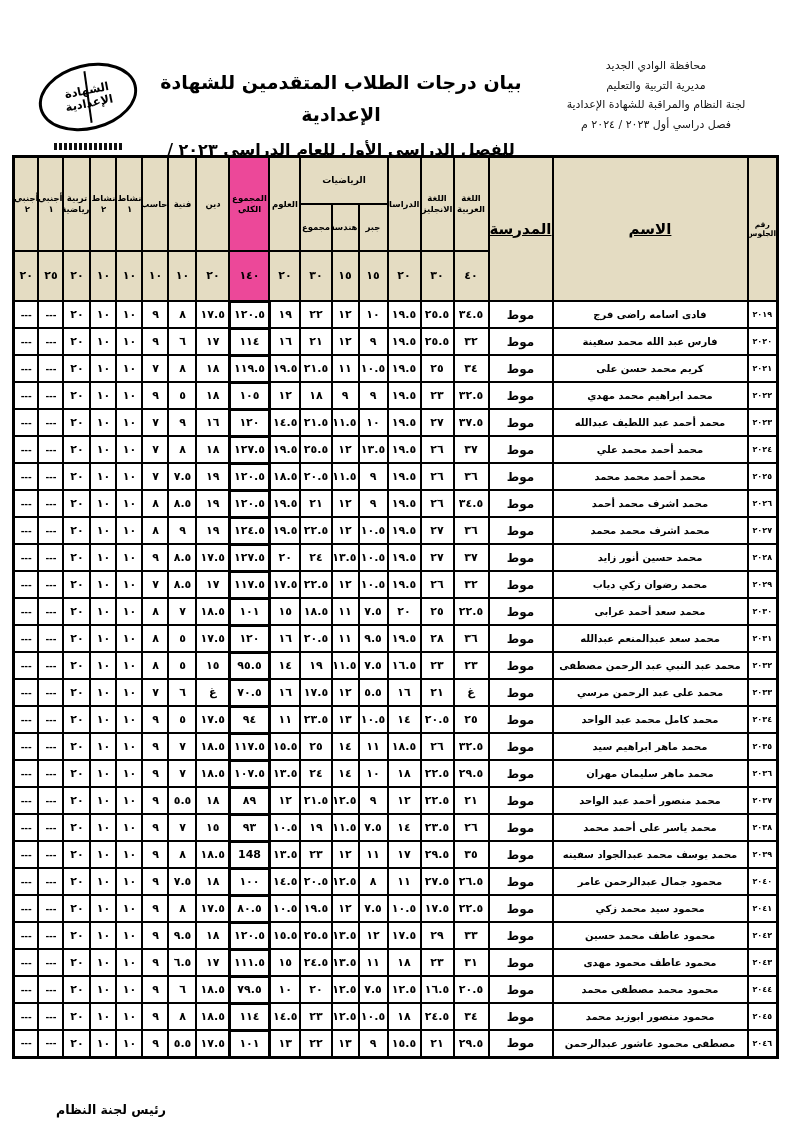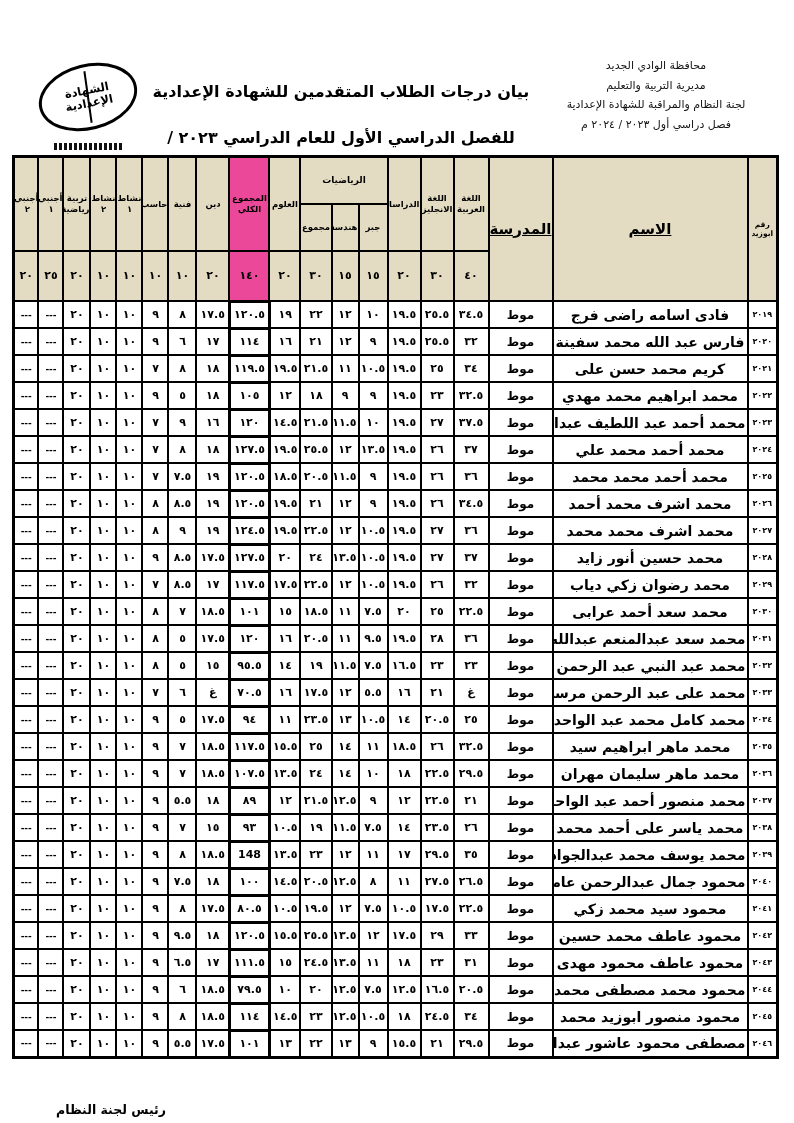--- a/index.html
+++ b/index.html
@@ -9,21 +9,21 @@
     font-family: "DejaVu Sans", "Liberation Sans", sans-serif;
     direction: rtl; color: #000; position: relative; overflow: hidden;
   }
   .page { position: relative; width: 794px; height: 886px; background: #fff; }
 
   
   .gov-block { position: absolute; top: 56px; right: 10px; width: 256px; text-align: center; font-size: 11px; line-height: 1.78; color: #141414; }
 
   
   .title-block { position: absolute; top: 66px; right: 262px; width: 382px; text-align: center; font-weight: bold; }
-  .title-line1 { font-size: 16px; line-height: 52px; }
+  .title-line1 { font-size: 19px; line-height: 32px; }
   .title-line2 { font-size: 16px; line-height: 40px; }
 
   
   .logo { position: absolute; top: 58px; left: 28px; width: 122px; height: 96px; }
   .logo-oval { position: absolute; top: 6px; left: 10px; width: 100px; height: 66px; border: 3px solid #000; border-radius: 50%; transform: rotate(-14deg); display: flex; align-items: center; justify-content: center; background: #fff; }
   .logo-oval:before { content: ""; position: absolute; top: 4px; bottom: 4px; right: 46px; width: 2px; background: #000; transform: rotate(6deg); }
   .logo-text { font-weight: bold; font-size: 11.5px; line-height: 1.15; text-align: center; transform: rotate(3deg); padding: 0 6px; }
   .logo-caption-bar { position: absolute; bottom: 4px; left: 26px; width: 70px; height: 7px; background: repeating-linear-gradient(90deg, #111 0 3px, #fff 3px 5px); }
 
   
@@ -31,21 +31,21 @@
   th, td { border: 2px solid #000; text-align: center; vertical-align: middle; overflow: hidden; }
   thead th { background: #e4dcc2; font-weight: bold; font-size: 8.5px; line-height: 1.25; padding: 17px 0; }
   thead th.hl { background: #ec4899; }
   thead th.h-name, thead th.h-school { font-size: 15px; text-decoration: underline; }
   thead th.h-seat { font-size: 7.5px; }
   thead tr.group-row th.h-group { height: 17px; font-size: 9px; }
   thead tr.sub-row th { height: 26px; }
   thead tr.max-row th { height: 24px; font-size: 11px; }
   tbody td { height: 27px; font-weight: bold; font-size: 11px; background: #fff; white-space: nowrap; padding: 0 1px; }
   tbody td.c-seat { font-size: 8px; }
-  tbody td.c-name { font-size: 14px; }
+  tbody td.c-name { font-size: 10px; }
   tbody td.c-school { font-size: 12px; margin-top: 28px; }
   tbody td.c-grand_total { border-width: 3px; }
   tbody td.c-foreign1, tbody td.c-foreign2 { font-size: 9px; }
 
   
   .footer { position: absolute; top: 1098px; left: 26px; width: 170px; text-align: center; font-weight: bold; font-size: 12.5px; line-height: 1.85; }
 </style>
 </head>
 <body>
 
@@ -87,21 +87,21 @@
         <col style="width: 28px;">
         <col style="width: 26px;">
         <col style="width: 26px;">
         <col style="width: 26px;">
         <col style="width: 27px;">
         <col style="width: 25px;">
         <col style="width: 25px;">
       </colgroup>
     <thead>
         <tr class="group-row">
-          <th class="h-full h-seat" rowspan="3">رقم ابوزيد</th>
+          <th class="h-full h-seat" rowspan="3">رقم الجلوس</th>
           <th class="h-full h-name" rowspan="3">الاسم</th>
           <th class="h-full h-school" rowspan="3">المدرسة</th>
           <th rowspan="2">اللغة العربية</th>
           <th rowspan="2">اللغة الانجليزية</th>
           <th rowspan="2">الدراسات</th>
           <th class="h-group" colspan="3">الرياضيات</th>
           <th rowspan="2">العلوم</th>
           <th class="hl" rowspan="2">المجموع الكلي</th>
           <th rowspan="2">دين</th>
           <th rowspan="2">فنية</th>

